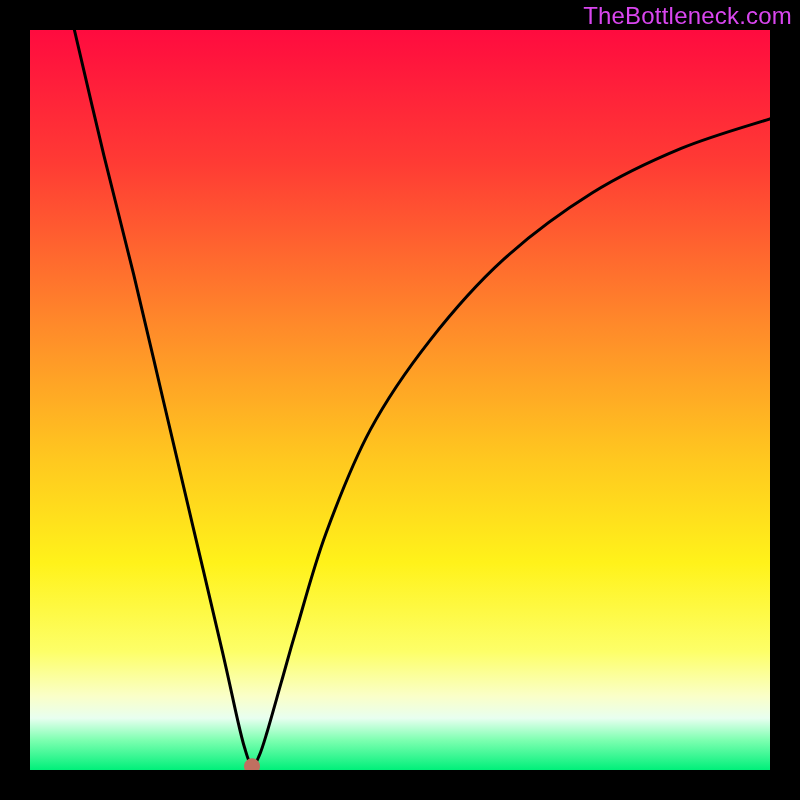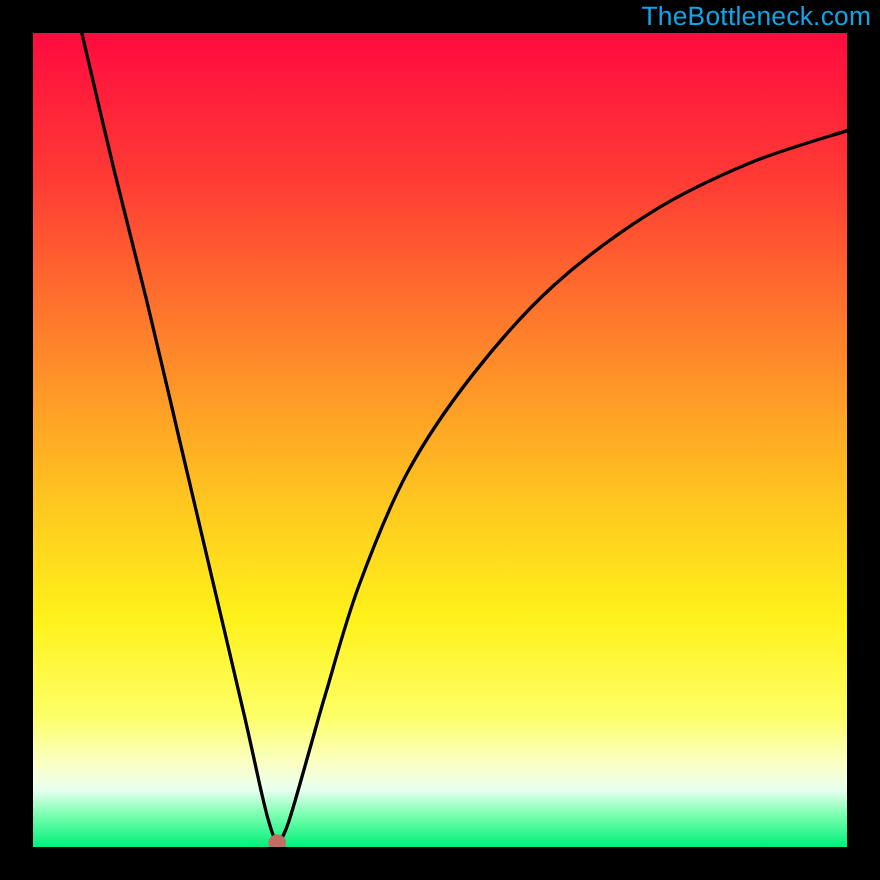--- a/index.html
+++ b/index.html
@@ -36,21 +36,21 @@
     position: absolute;
     left: 0;
     top: 0;
     width: 100%;
     height: 100%;
   }
   .watermark {
     position: absolute;
     top: 2px;
     right: 8px;
-    color: #0ea5e9;
+    color: #d946ef;
     font-size: 24px;
     font-weight: 500;
     letter-spacing: 0.2px;
     user-select: none;
   }
 </style>
 </head>
 <body>
 
 <div class="outer">

